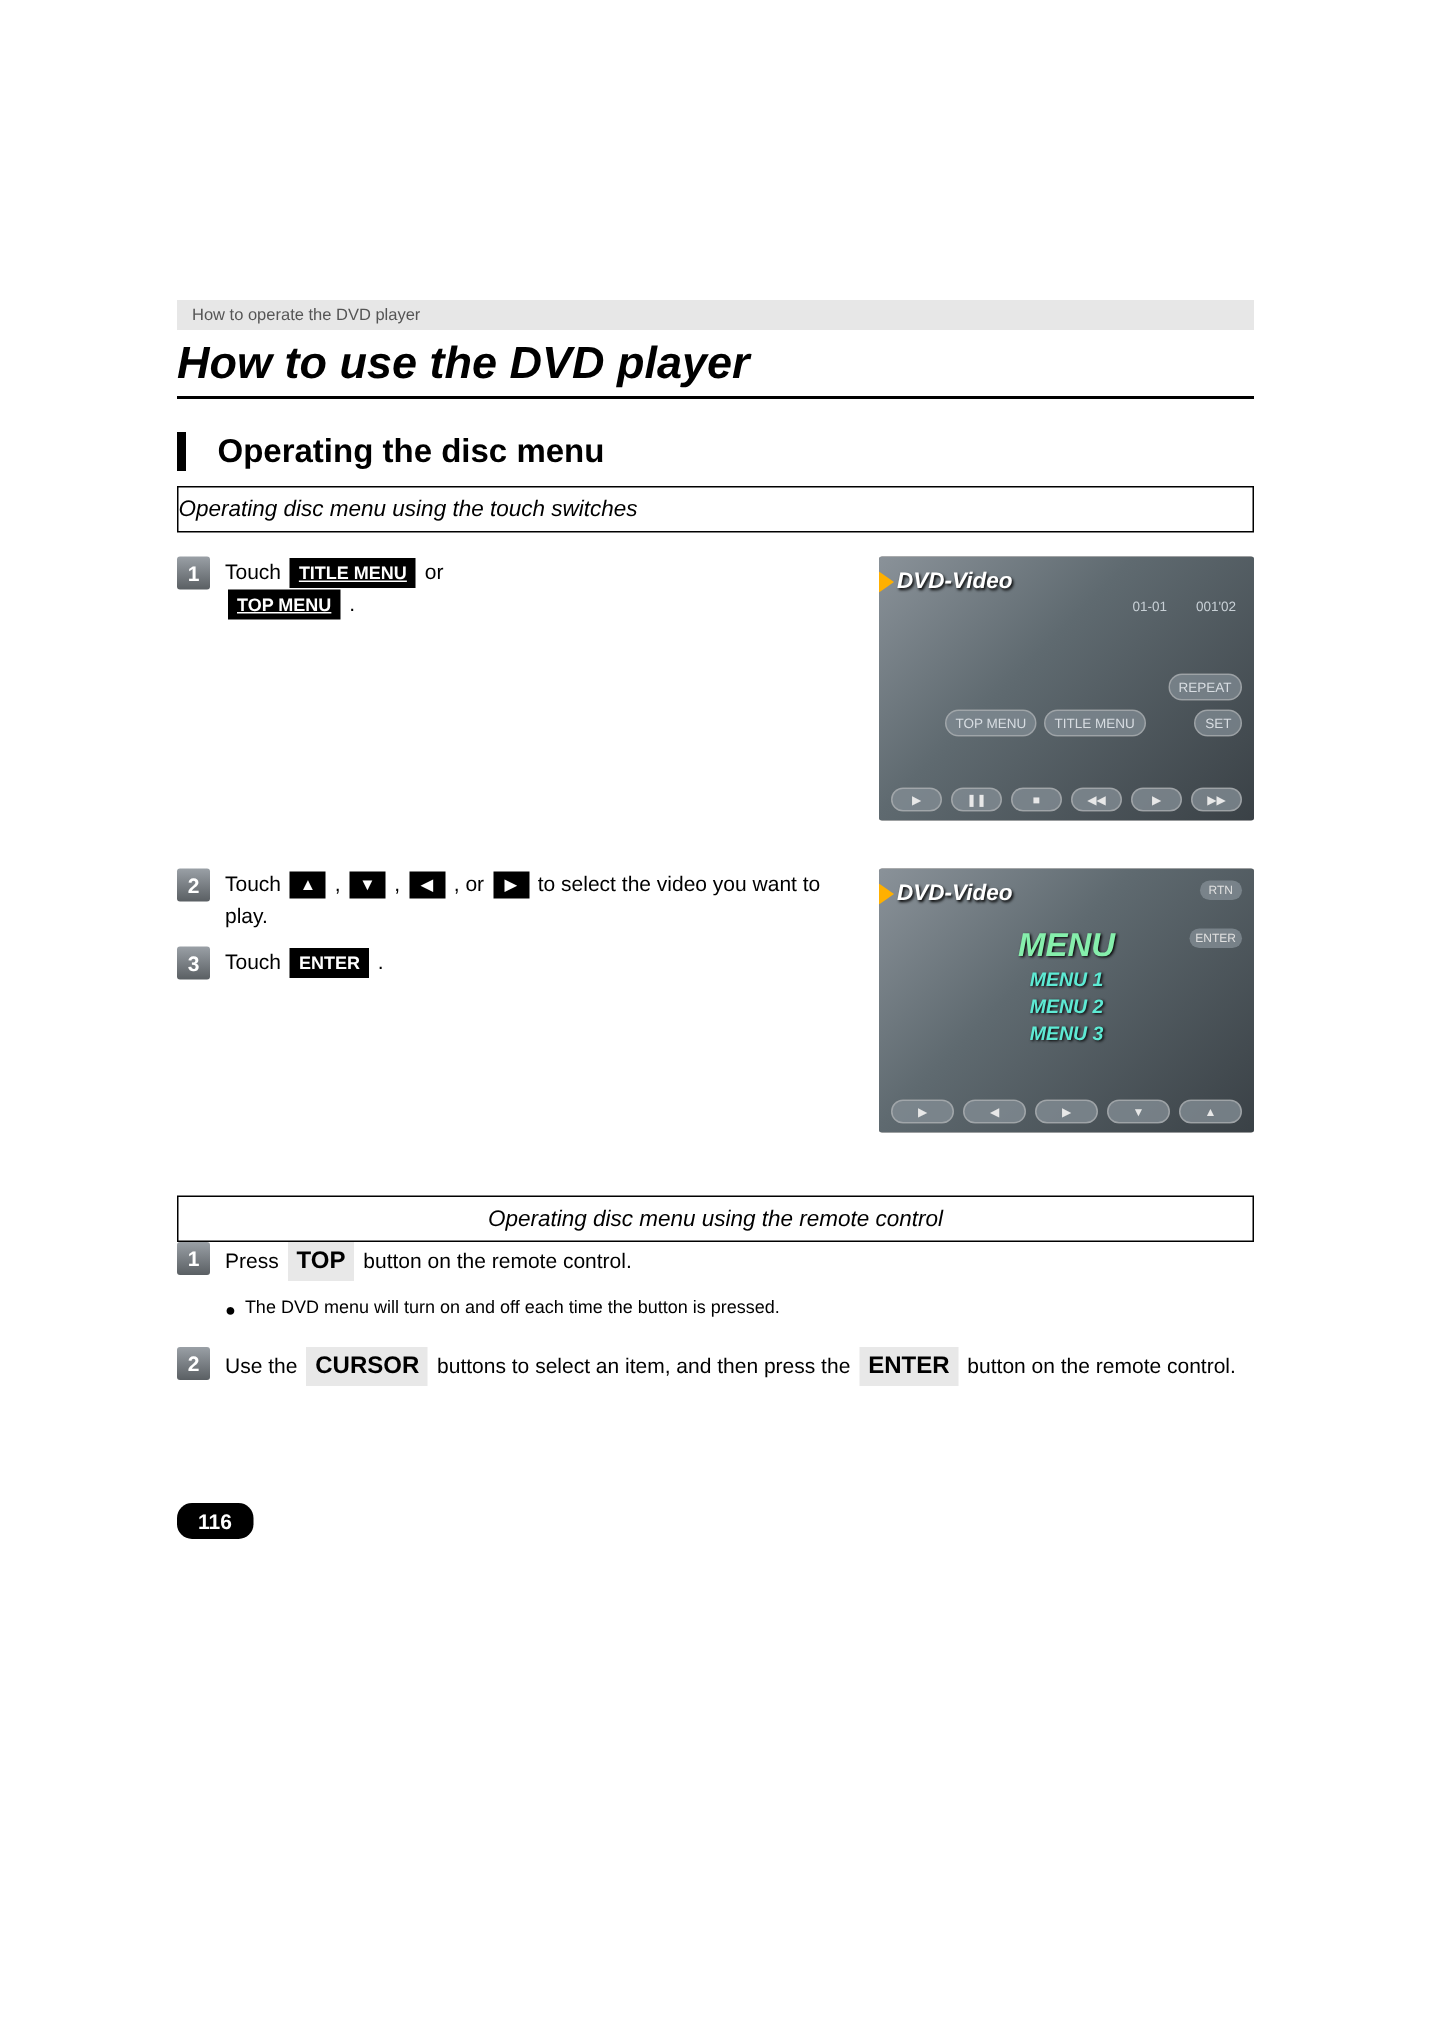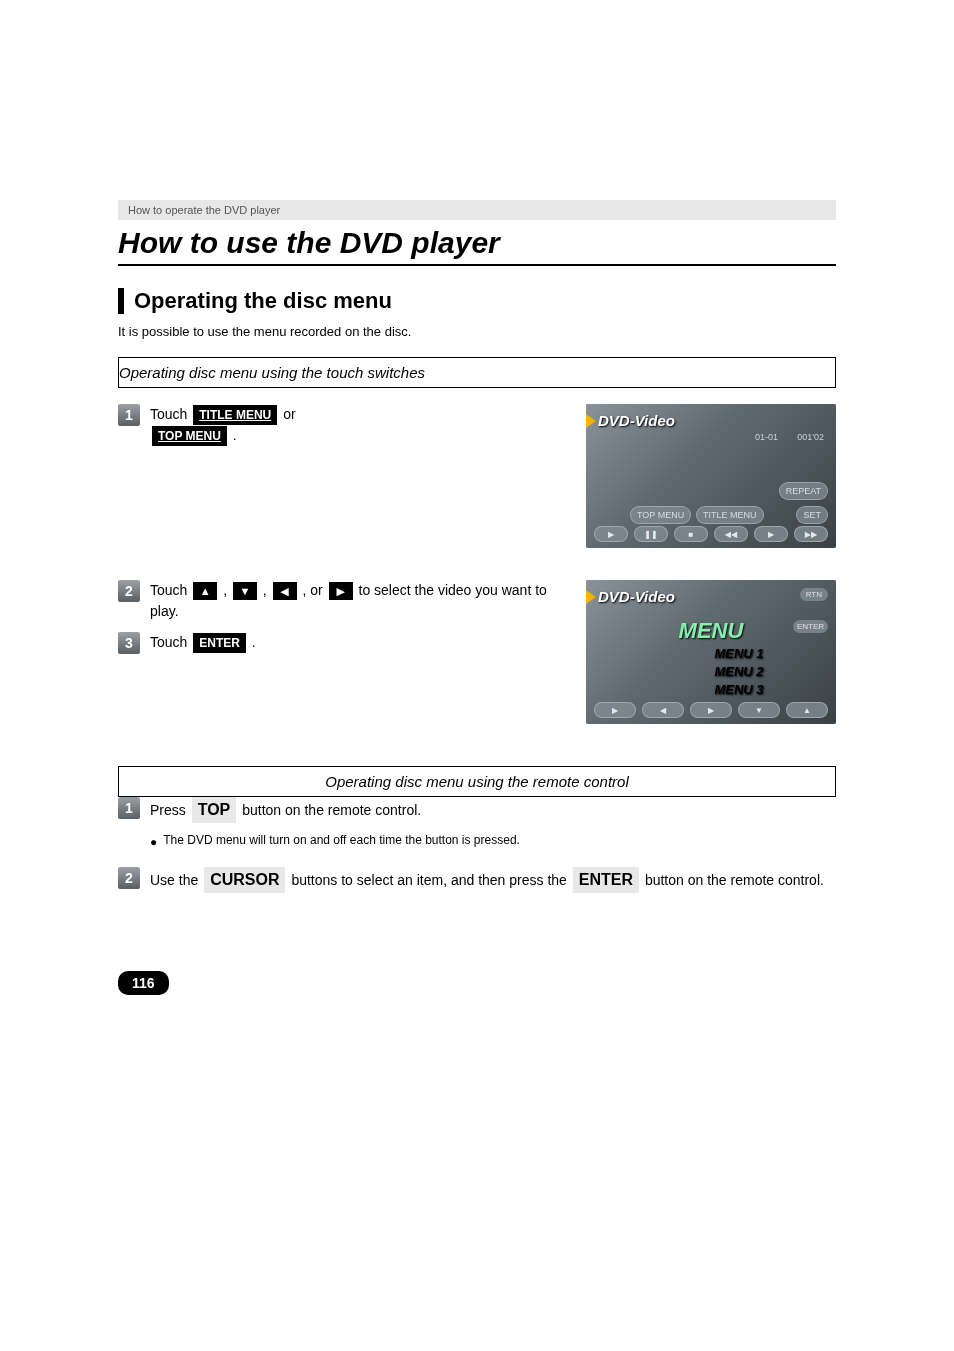--- a/index.html
+++ b/index.html
@@ -37,20 +37,21 @@
   }
   .section-mark {
     width: 6px;
     height: 26px;
     background: #000;
     margin-right: 10px;
   }
   .section-title {
     font-size: 22px;
     font-weight: bold;
+    margin-left: 11px;
   }
   .intro-text {
     font-size: 13px;
     margin-bottom: 18px;
   }
   .sub-box {
     border: 1px solid #000;
     text-align: left;
     font-style: italic;
     font-size: 15px;
@@ -125,21 +126,21 @@
     background: #000;
     color: #fff;
     width: 24px;
     height: 18px;
     font-size: 11px;
     margin: 0 2px;
     vertical-align: middle;
   }
   .screenshot {
     width: 250px;
-    height: 144px;
+    height: 176px;
     background: #6b6b6b;
     position: relative;
     overflow: hidden;
     margin-bottom: 12px;
     border-radius: 2px;
   }
   .screenshot .bg-img {
     position: absolute;
     inset: 0;
     background: linear-gradient(135deg, #8a9299 0%, #5f6a70 40%, #3a4146 100%);
@@ -223,23 +224,22 @@
     color: #86efac;
     text-shadow: 1px 1px 2px #000;
   }
   .ss2-item {
     position: absolute;
     left: 50%;
     transform: translateX(-50%);
     font-size: 13px;
     font-weight: bold;
     font-style: italic;
-    color: #000000;
+    color: #5eead4;
     text-shadow: 1px 1px 2px #000;
-    margin-left: 28px;
   }
   .ss2-rtn {
     position: absolute;
     top: 8px;
     right: 8px;
     background: rgba(130,140,148,0.8);
     color: #e0e0e0;
     font-size: 8px;
     padding: 2px 6px;
     border-radius: 8px;
@@ -294,21 +294,20 @@
 
 <div class="content">
 
   <h1 class="page-title">How to use the DVD player</h1>
 
   <div class="section-title-row">
     <div class="section-mark"></div>
     <div class="section-title">Operating the disc menu</div>
   </div>
 
-  <p class="intro-text">It is possible to use the menu recorded on the disc.</p>
 
   <div class="sub-box">Operating disc menu using the touch switches</div>
 
   <div class="two-col">
     <div class="left-col">
 
       <div class="step-row">
         <div class="step-badge">1</div>
         <div class="step-text">
           <span>Touch </span>

